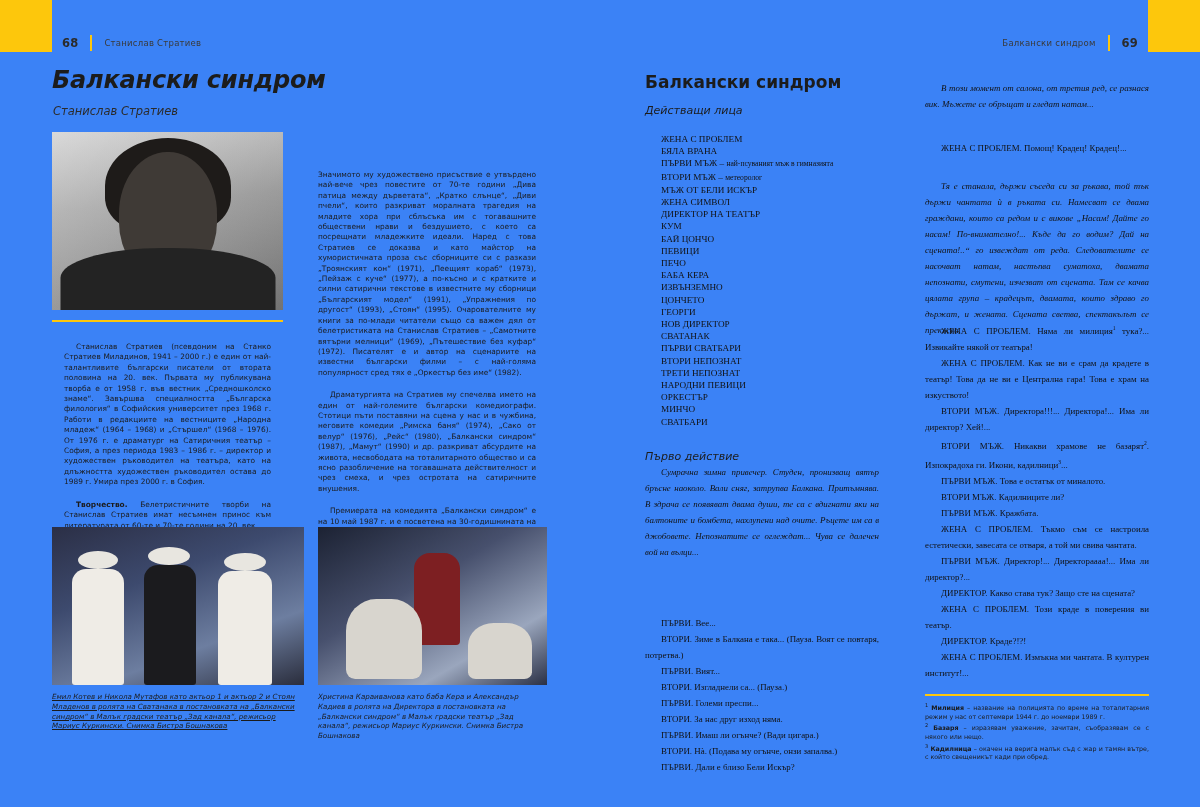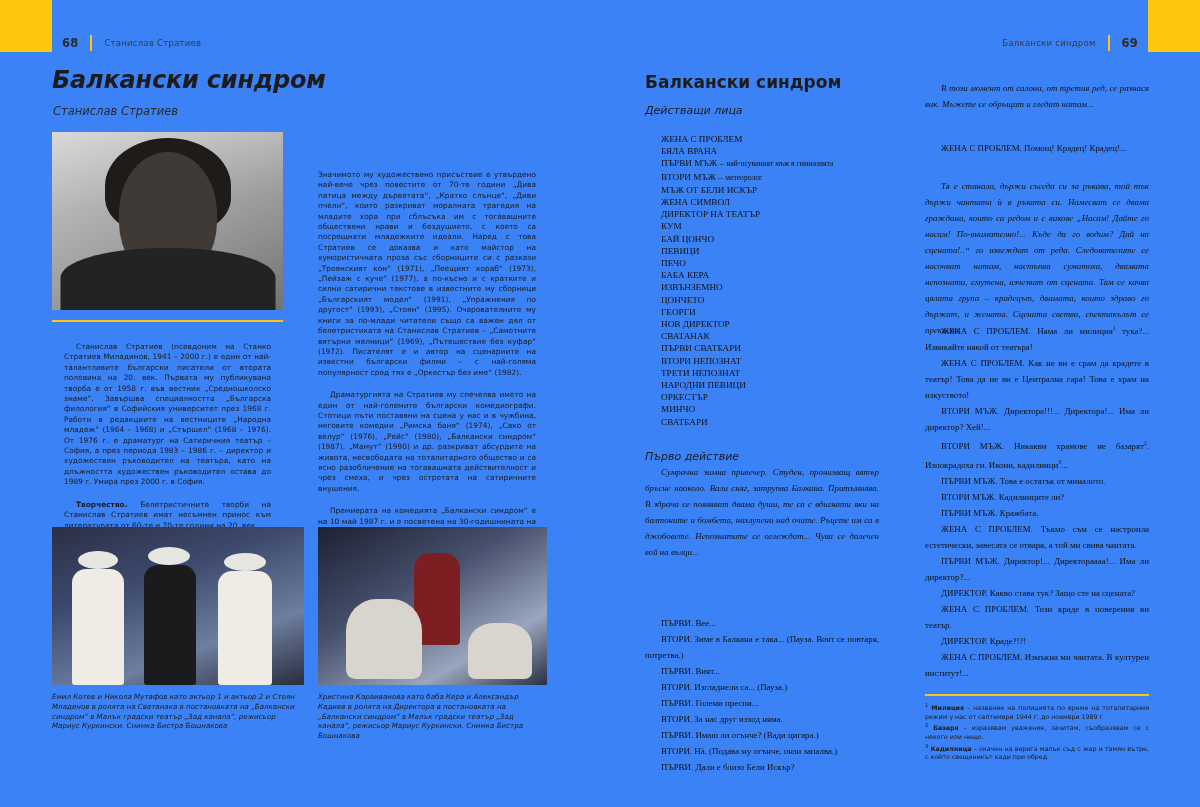--- a/index.html
+++ b/index.html
@@ -209,21 +209,21 @@
       <div class="fig hat" style="left:172px; top:26px; width:42px; height:18px;"></div>
       <div class="fig suit" style="left:166px; top:44px; width:54px; height:114px;"></div>
     </div>
 
     <div class="photo photo-b">
       <div class="fig redcoat" style="left:96px; top:26px; width:46px; height:92px;"></div>
       <div class="fig dress" style="left:28px; top:72px; width:76px; height:80px;"></div>
       <div class="fig dress" style="left:150px; top:96px; width:64px; height:56px;"></div>
     </div>
 
-    <div class="caption" style="left:52px; top:692px; width:252px;">Емил Котев и Никола Мутафов като актьор 1 и актьор 2 и Стоян Младенов в ролята на Сватанака в постановката на „Балкански синдром“ в Малък градски театър „Зад канала“, режисьор Мариус Куркински. Снимка Бистра Бошнакова</div>
+    <div class="caption" style="left:52px; top:692px; width:252px;text-decoration:underline;">Емил Котев и Никола Мутафов като актьор 1 и актьор 2 и Стоян Младенов в ролята на Сватанака в постановката на „Балкански синдром“ в Малък градски театър „Зад канала“, режисьор Мариус Куркински. Снимка Бистра Бошнакова</div>
     <div class="caption" style="left:318px; top:692px; width:229px;">Христина Караиванова като баба Кера и Александър Кадиев в ролята на Директора в постановката на „Балкански синдром“ в Малък градски театър „Зад канала“, режисьор Мариус Куркински. Снимка Бистра Бошнакова</div>
   </div>
 
   <div class="page page-right">
 
     <div class="play-title" style="left:45px; top:72px;">Балкански синдром</div>
 
     <div class="subhead-italic" style="position:absolute; left:45px; top:104px;">Действащи лица</div>
 
     <div class="charlist" style="position:absolute; left:45px; top:133px; width:234px;" id="character-list">

